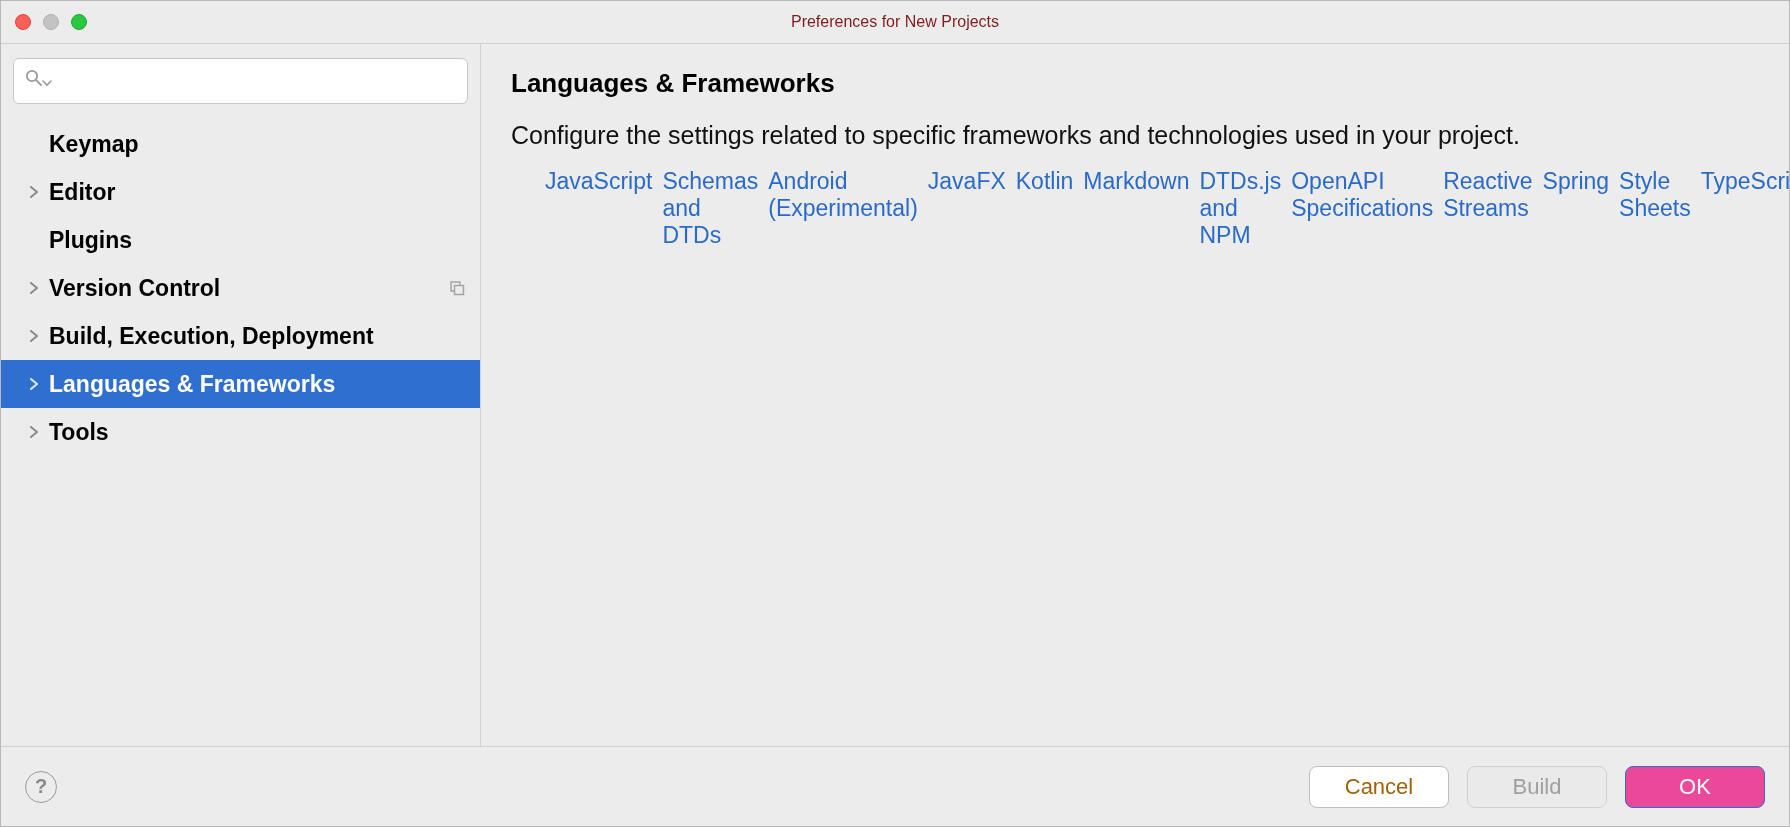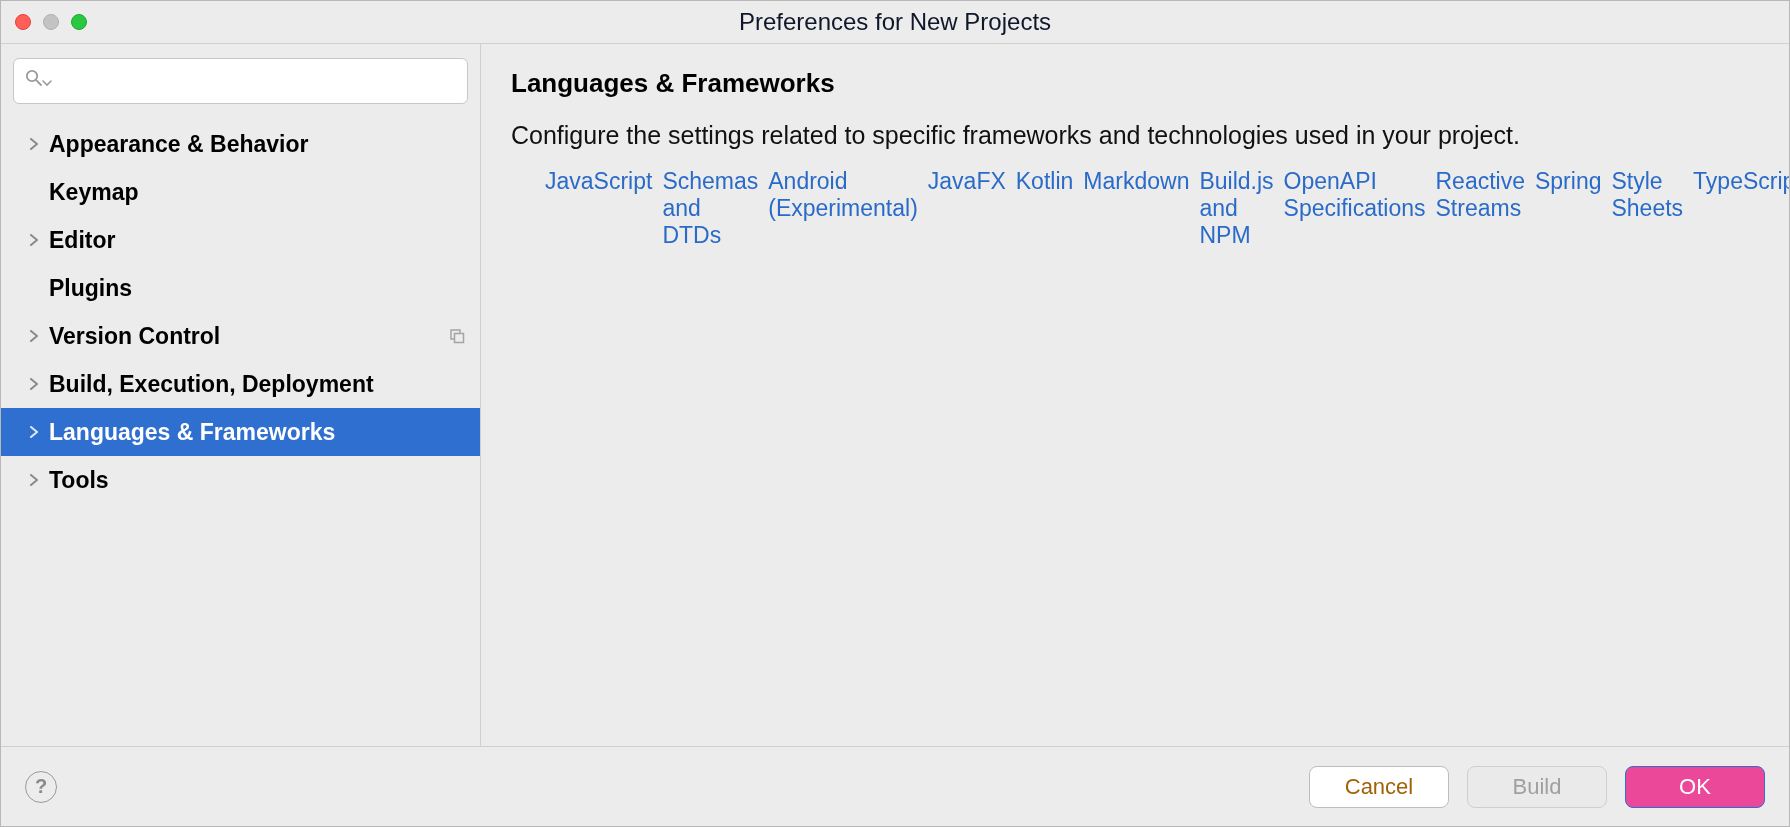--- a/index.html
+++ b/index.html
@@ -36,22 +36,22 @@
   .tl {
     width: 16px; height: 16px; border-radius: 50%;
   }
   .tl.close { background: #ff5f57; border: 1px solid #e24238; }
   .tl.min   { background: #c3c3c3; border: 1px solid #b0b0b0; }
   .tl.max   { background: #28c840; border: 1px solid #1ea632; }
   .titlebar .title {
     position: absolute;
     left: 0; right: 0;
     text-align: center;
-    font-size: 24px;
-    color: #0f172a;
+    font-size: 16px;
+    color: #7f1d1d;
     pointer-events: none;
   }
   .body {
     flex: 1;
     display: flex;
     min-height: 0;
   }
   .sidebar {
     width: 480px;
     background: #ececec;
@@ -208,28 +208,20 @@
           <span style="margin-left:-2px;">
             <svg width="10" height="10" viewBox="0 0 10 10">
                 <path d="M1 3 L5 7 L9 3" stroke="#9a9a9a" stroke-width="1.6" fill="none" stroke-linecap="round"></path>
               </svg>
           </span>
           <input type="text" placeholder="" style="">
         </div>
       </div>
 
       <div class="tree" id="tree">
-          <div class="tree-item">
-            <span class="chev">
-              <svg width="10" height="12" viewBox="0 0 10 12">
-                <path d="M2 1 L8 6 L2 11" stroke="currentColor" stroke-width="2" fill="none" stroke-linecap="round" stroke-linejoin="round"></path>
-              </svg>
-            </span>
-            <span class="lbl">Appearance &amp; Behavior</span>
-          </div>
           <div class="tree-item no-chev">
             <span class="chev">
               <svg width="10" height="12" viewBox="0 0 10 12">
                 <path d="M2 1 L8 6 L2 11" stroke="currentColor" stroke-width="2" fill="none" stroke-linecap="round" stroke-linejoin="round"></path>
               </svg>
             </span>
             <span class="lbl">Keymap</span>
           </div>
           <div class="tree-item">
             <span class="chev">
@@ -291,21 +283,21 @@
     <div class="main">
       <h1>Languages &amp; Frameworks</h1>
       <p class="desc">Configure the settings related to specific frameworks and technologies used in your project.</p>
       <div class="links" id="links">
           <a href="#">JavaScript</a>
           <a href="#">Schemas and DTDs</a>
           <a href="#">Android (Experimental)</a>
           <a href="#">JavaFX</a>
           <a href="#">Kotlin</a>
           <a href="#">Markdown</a>
-          <a href="#">Build.js and NPM</a>
+          <a href="#">DTDs.js and NPM</a>
           <a href="#">OpenAPI Specifications</a>
           <a href="#">Reactive Streams</a>
           <a href="#">Spring</a>
           <a href="#">Style Sheets</a>
           <a href="#">TypeScript</a>
           <a href="#">XSLT</a>
         </div>
     </div>
 
   </div>

